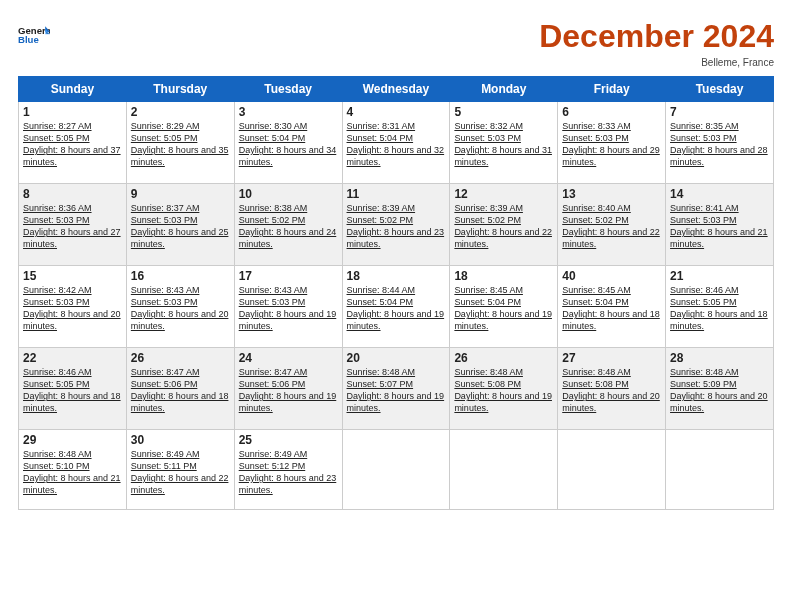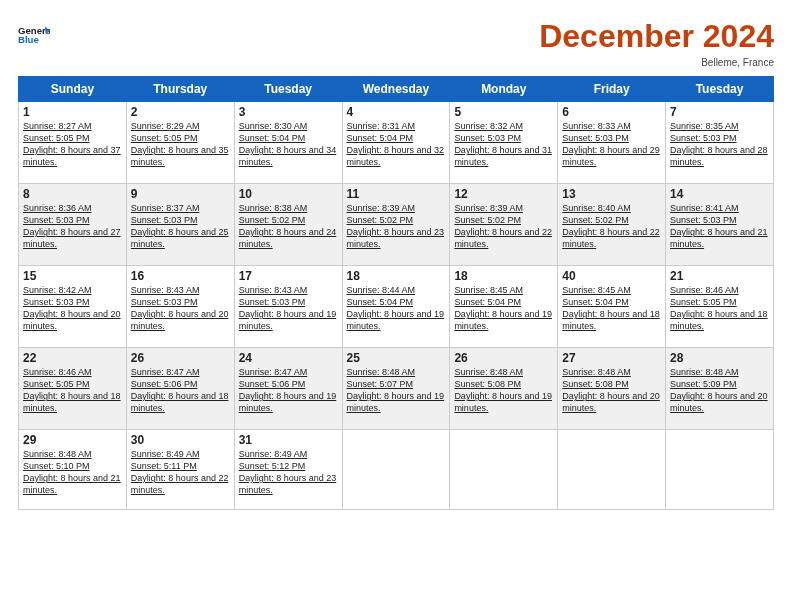--- a/index.html
+++ b/index.html
@@ -226,21 +226,21 @@
           </td>
           <td>
             <span class="day-num">26</span>
             <div class="cell-text">Sunrise: 8:47 AM<br>Sunset: 5:06 PM<br>Daylight: 8 hours and 18 minutes.</div>
           </td>
           <td>
             <span class="day-num">24</span>
             <div class="cell-text">Sunrise: 8:47 AM<br>Sunset: 5:06 PM<br>Daylight: 8 hours and 19 minutes.</div>
           </td>
           <td>
-            <span class="day-num">25</span>
+            <span class="day-num">20</span>
             <div class="cell-text">Sunrise: 8:48 AM<br>Sunset: 5:07 PM<br>Daylight: 8 hours and 19 minutes.</div>
           </td>
           <td>
             <span class="day-num">26</span>
             <div class="cell-text">Sunrise: 8:48 AM<br>Sunset: 5:08 PM<br>Daylight: 8 hours and 19 minutes.</div>
           </td>
           <td>
             <span class="day-num">27</span>
             <div class="cell-text">Sunrise: 8:48 AM<br>Sunset: 5:08 PM<br>Daylight: 8 hours and 20 minutes.</div>
           </td>
@@ -252,21 +252,21 @@
         <tr>
           <td>
             <span class="day-num">29</span>
             <div class="cell-text">Sunrise: 8:48 AM<br>Sunset: 5:10 PM<br>Daylight: 8 hours and 21 minutes.</div>
           </td>
           <td>
             <span class="day-num">30</span>
             <div class="cell-text">Sunrise: 8:49 AM<br>Sunset: 5:11 PM<br>Daylight: 8 hours and 22 minutes.</div>
           </td>
           <td>
-            <span class="day-num">31</span>
+            <span class="day-num">25</span>
             <div class="cell-text">Sunrise: 8:49 AM<br>Sunset: 5:12 PM<br>Daylight: 8 hours and 23 minutes.</div>
           </td>
           <td class="empty-cell"></td>
           <td class="empty-cell"></td>
           <td class="empty-cell"></td>
           <td class="empty-cell"></td>
         </tr>
       </tbody>
   </table>
 </div>

